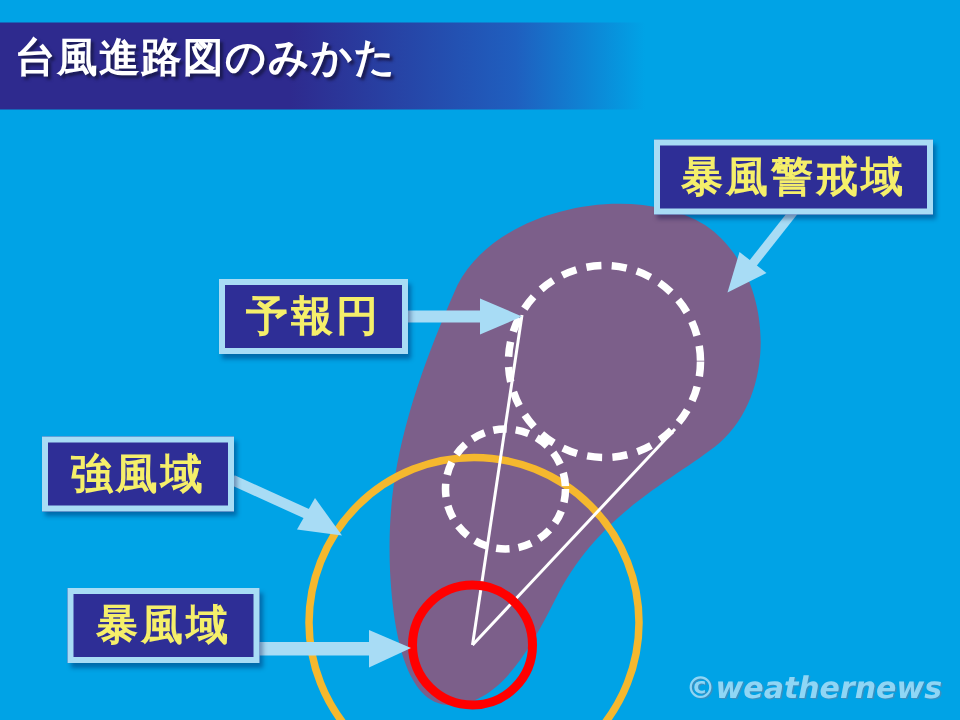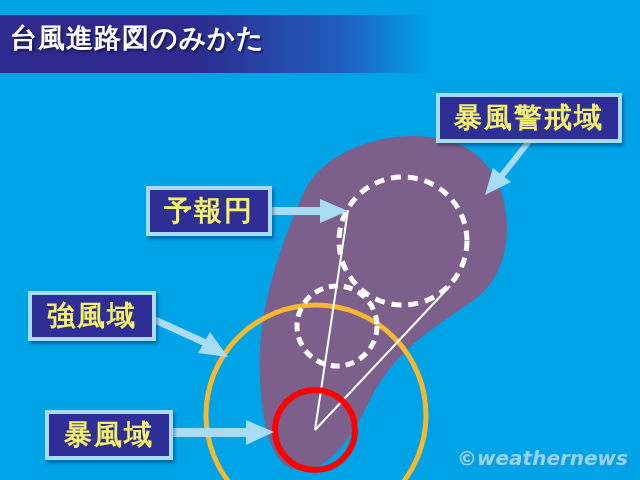--- a/index.html
+++ b/index.html
@@ -49,15 +49,15 @@
     <polygon points="228,357 198,353 210,332"></polygon>
 
     <rect x="170" y="428" width="78" height="9"></rect>
     <polygon points="274,432 246,420 246,445"></polygon>
   </g>
 </svg>
 
 <div class="label" style="left:436px;top:93px;width:178px;height:42px;">暴風警戒域</div>
 <div class="label" style="left:134px;top:186px;width:118px;height:42px;margin-left:12px;">予報円</div>
 <div class="label" style="left:28px;top:291px;width:120px;height:42px;font-family:Liberation Serif, serif;">強風域</div>
-<div class="label" style="left:45px;top:410px;width:120px;height:42px;">暴風域</div>
+<div class="label" style="left:45px;top:392px;width:120px;height:42px;">暴風域</div>
 
 <div class="credit">©weathernews</div>
 
 </body></html>

